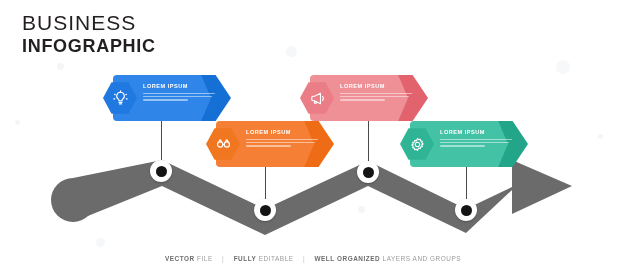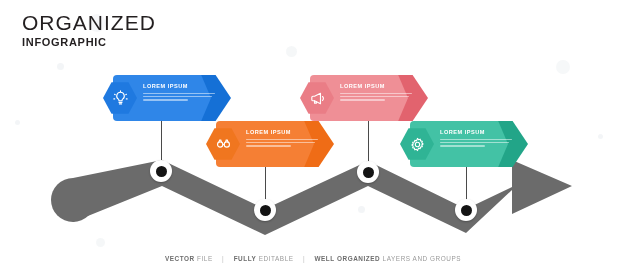--- a/index.html
+++ b/index.html
@@ -33,21 +33,21 @@
   }
   #heading .l1 {
     display: block;
     font-size: 21px;
     letter-spacing: 1.0px;
     font-weight: 400;
     color: #231f20;
   }
   #heading .l2 {
     display: block;
-    font-size: 11px;
+    font-size: 18px;
     letter-spacing: 0.7px;
     font-weight: 700;
     color: #231f20;
     margin-top: 4px;
   }
 
   
   #road {
     position: absolute;
     left: 0;
@@ -171,21 +171,21 @@
   <div class="dot" style="left:15px;  top:120px; width:5px;  height:5px;  opacity:.7;"></div>
   <div class="dot" style="left:286px; top:46px;  width:11px; height:11px; opacity:.6;"></div>
   <div class="dot" style="left:245px; top:156px; width:6px;  height:6px;  opacity:.7;"></div>
   <div class="dot" style="left:556px; top:60px;  width:14px; height:14px; opacity:.5;"></div>
   <div class="dot" style="left:537px; top:178px; width:6px;  height:6px;  opacity:.7;"></div>
   <div class="dot" style="left:598px; top:134px; width:5px;  height:5px;  opacity:.7;"></div>
   <div class="dot" style="left:358px; top:206px; width:7px;  height:7px;  opacity:.7;"></div>
   <div class="dot" style="left:96px;  top:238px; width:9px;  height:9px;  opacity:.6;"></div>
 
   <div id="heading">
-    <span class="l1">ORGANIZED</span>
+    <span class="l1">BUSINESS</span>
     <span class="l2">INFOGRAPHIC</span>
   </div>
 
   <svg id="road" width="626" height="275">
     <g>
 
       <circle cx="73" cy="200" r="22" fill="#6b6b6b"></circle>
 
       <path d="M 73 178
                L 162 160

